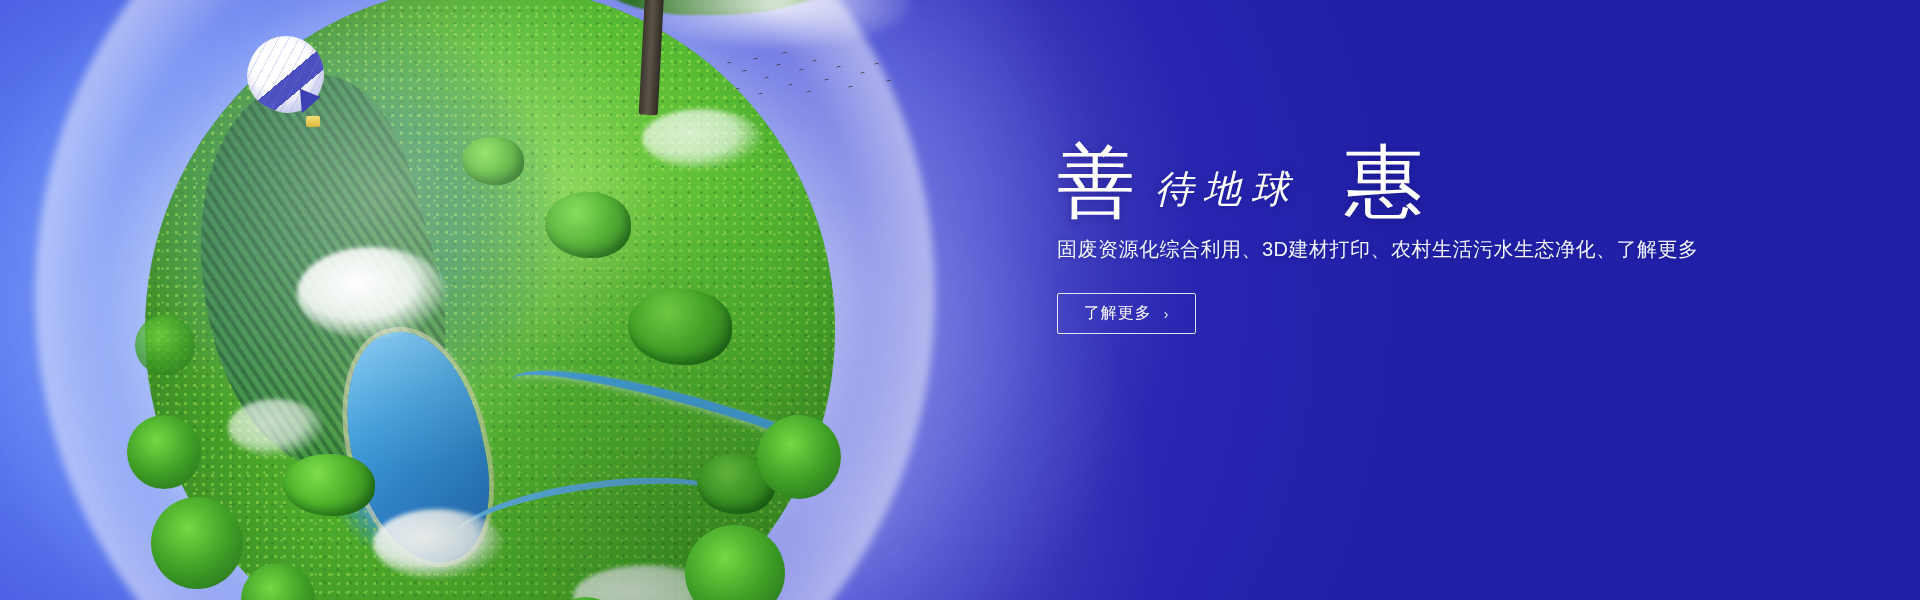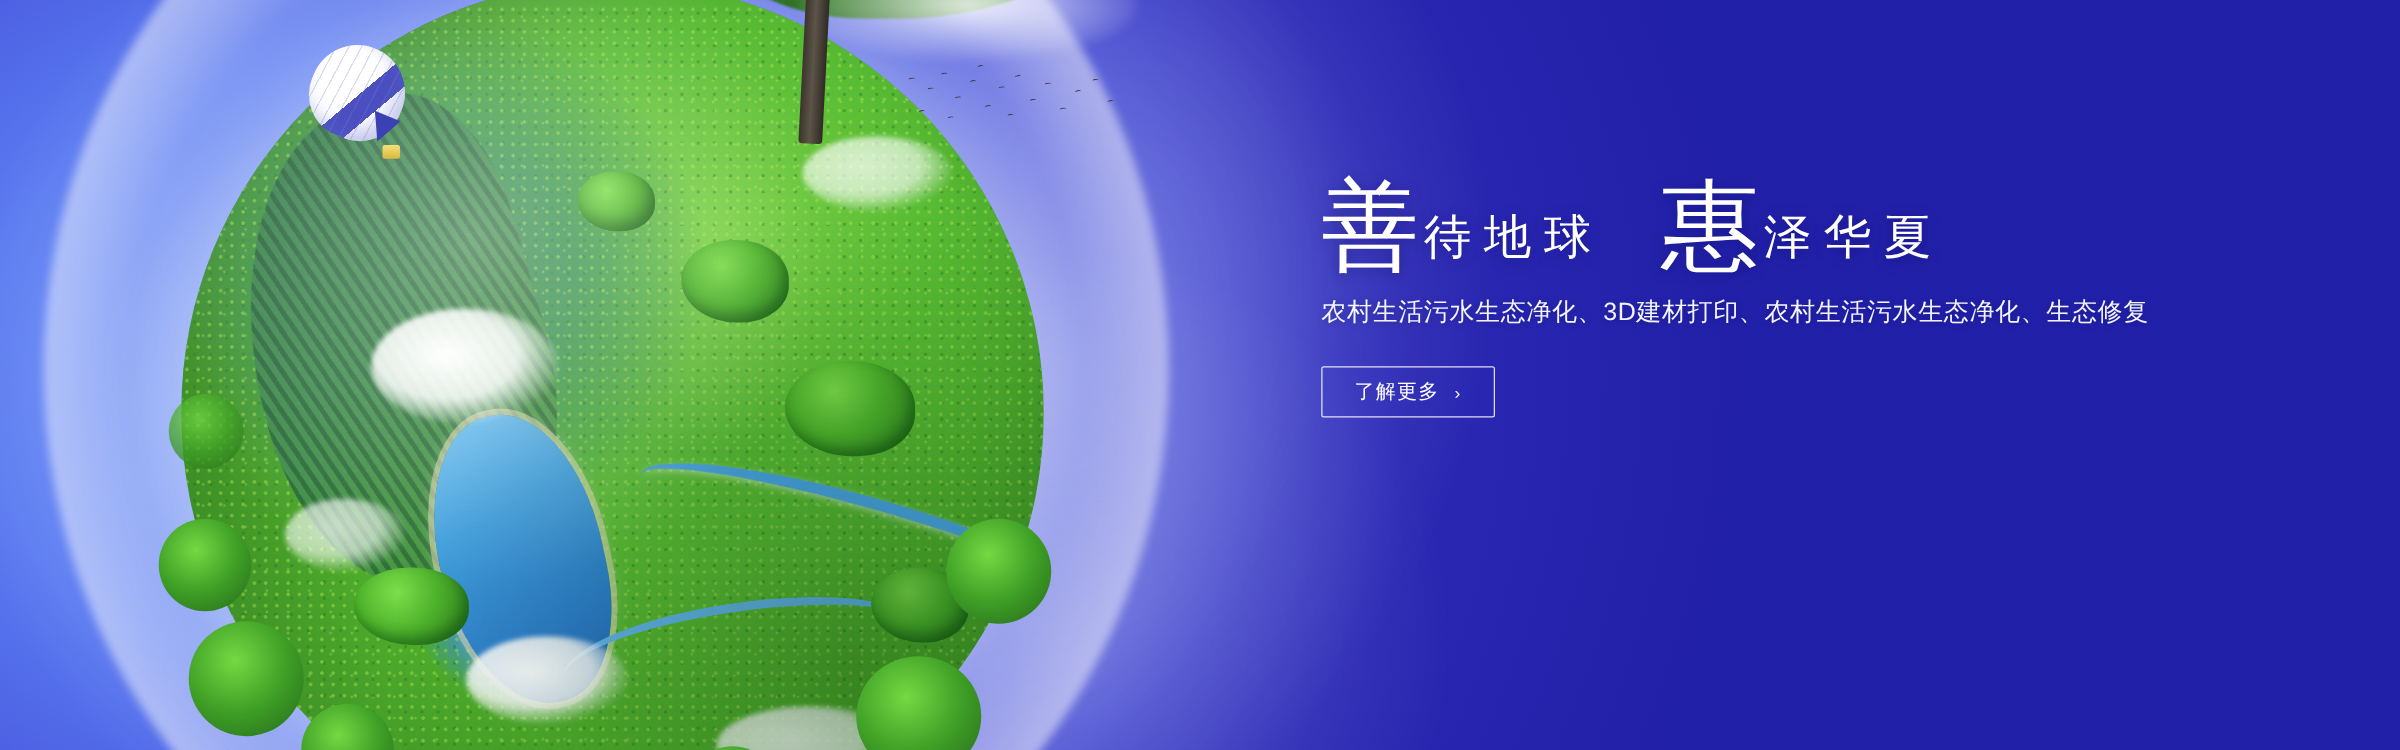--- a/index.html
+++ b/index.html
@@ -248,23 +248,24 @@
     font-size:78px;
     font-weight:400;
     letter-spacing:0;
     position:relative;
     top:6px;
   }
   .brush-sub {
     font-family:"DejaVu Serif", serif;
     font-size:38px;
     letter-spacing:10px;
-    margin-left:4px;
+    margin-left:20px;
     position:relative;
     top:-6px;
+    font-style:italic;
   }
   .headline-gap { display:inline-block; width:46px; }
 
   .subtitle {
     margin-top:34px;
     font-size:28px;
     letter-spacing:9px;
     font-weight:400;
     color:#ffffff;
     white-space:nowrap;
@@ -377,25 +378,24 @@
     <div class="bird" style="left:806px;top:91px;"></div>
   </div>
 
   <div class="content">
 
     <div class="headline">
       <span class="brush">善</span>
       <span class="brush-sub">待地球</span>
       <span class="headline-gap"></span>
       <span class="brush">惠</span>
-      <span class="brush-sub">泽华夏</span>
     </div>
 
 
-    <div class="desc">农村生活污水生态净化、3D建材打印、农村生活污水生态净化、生态修复</div>
+    <div class="desc">固废资源化综合利用、3D建材打印、农村生活污水生态净化、了解更多</div>
 
     <button class="cta">
       <span>了解更多</span>
       <span class="chev">›</span>
     </button>
 
   </div>
 </div>
 
 </body></html>

